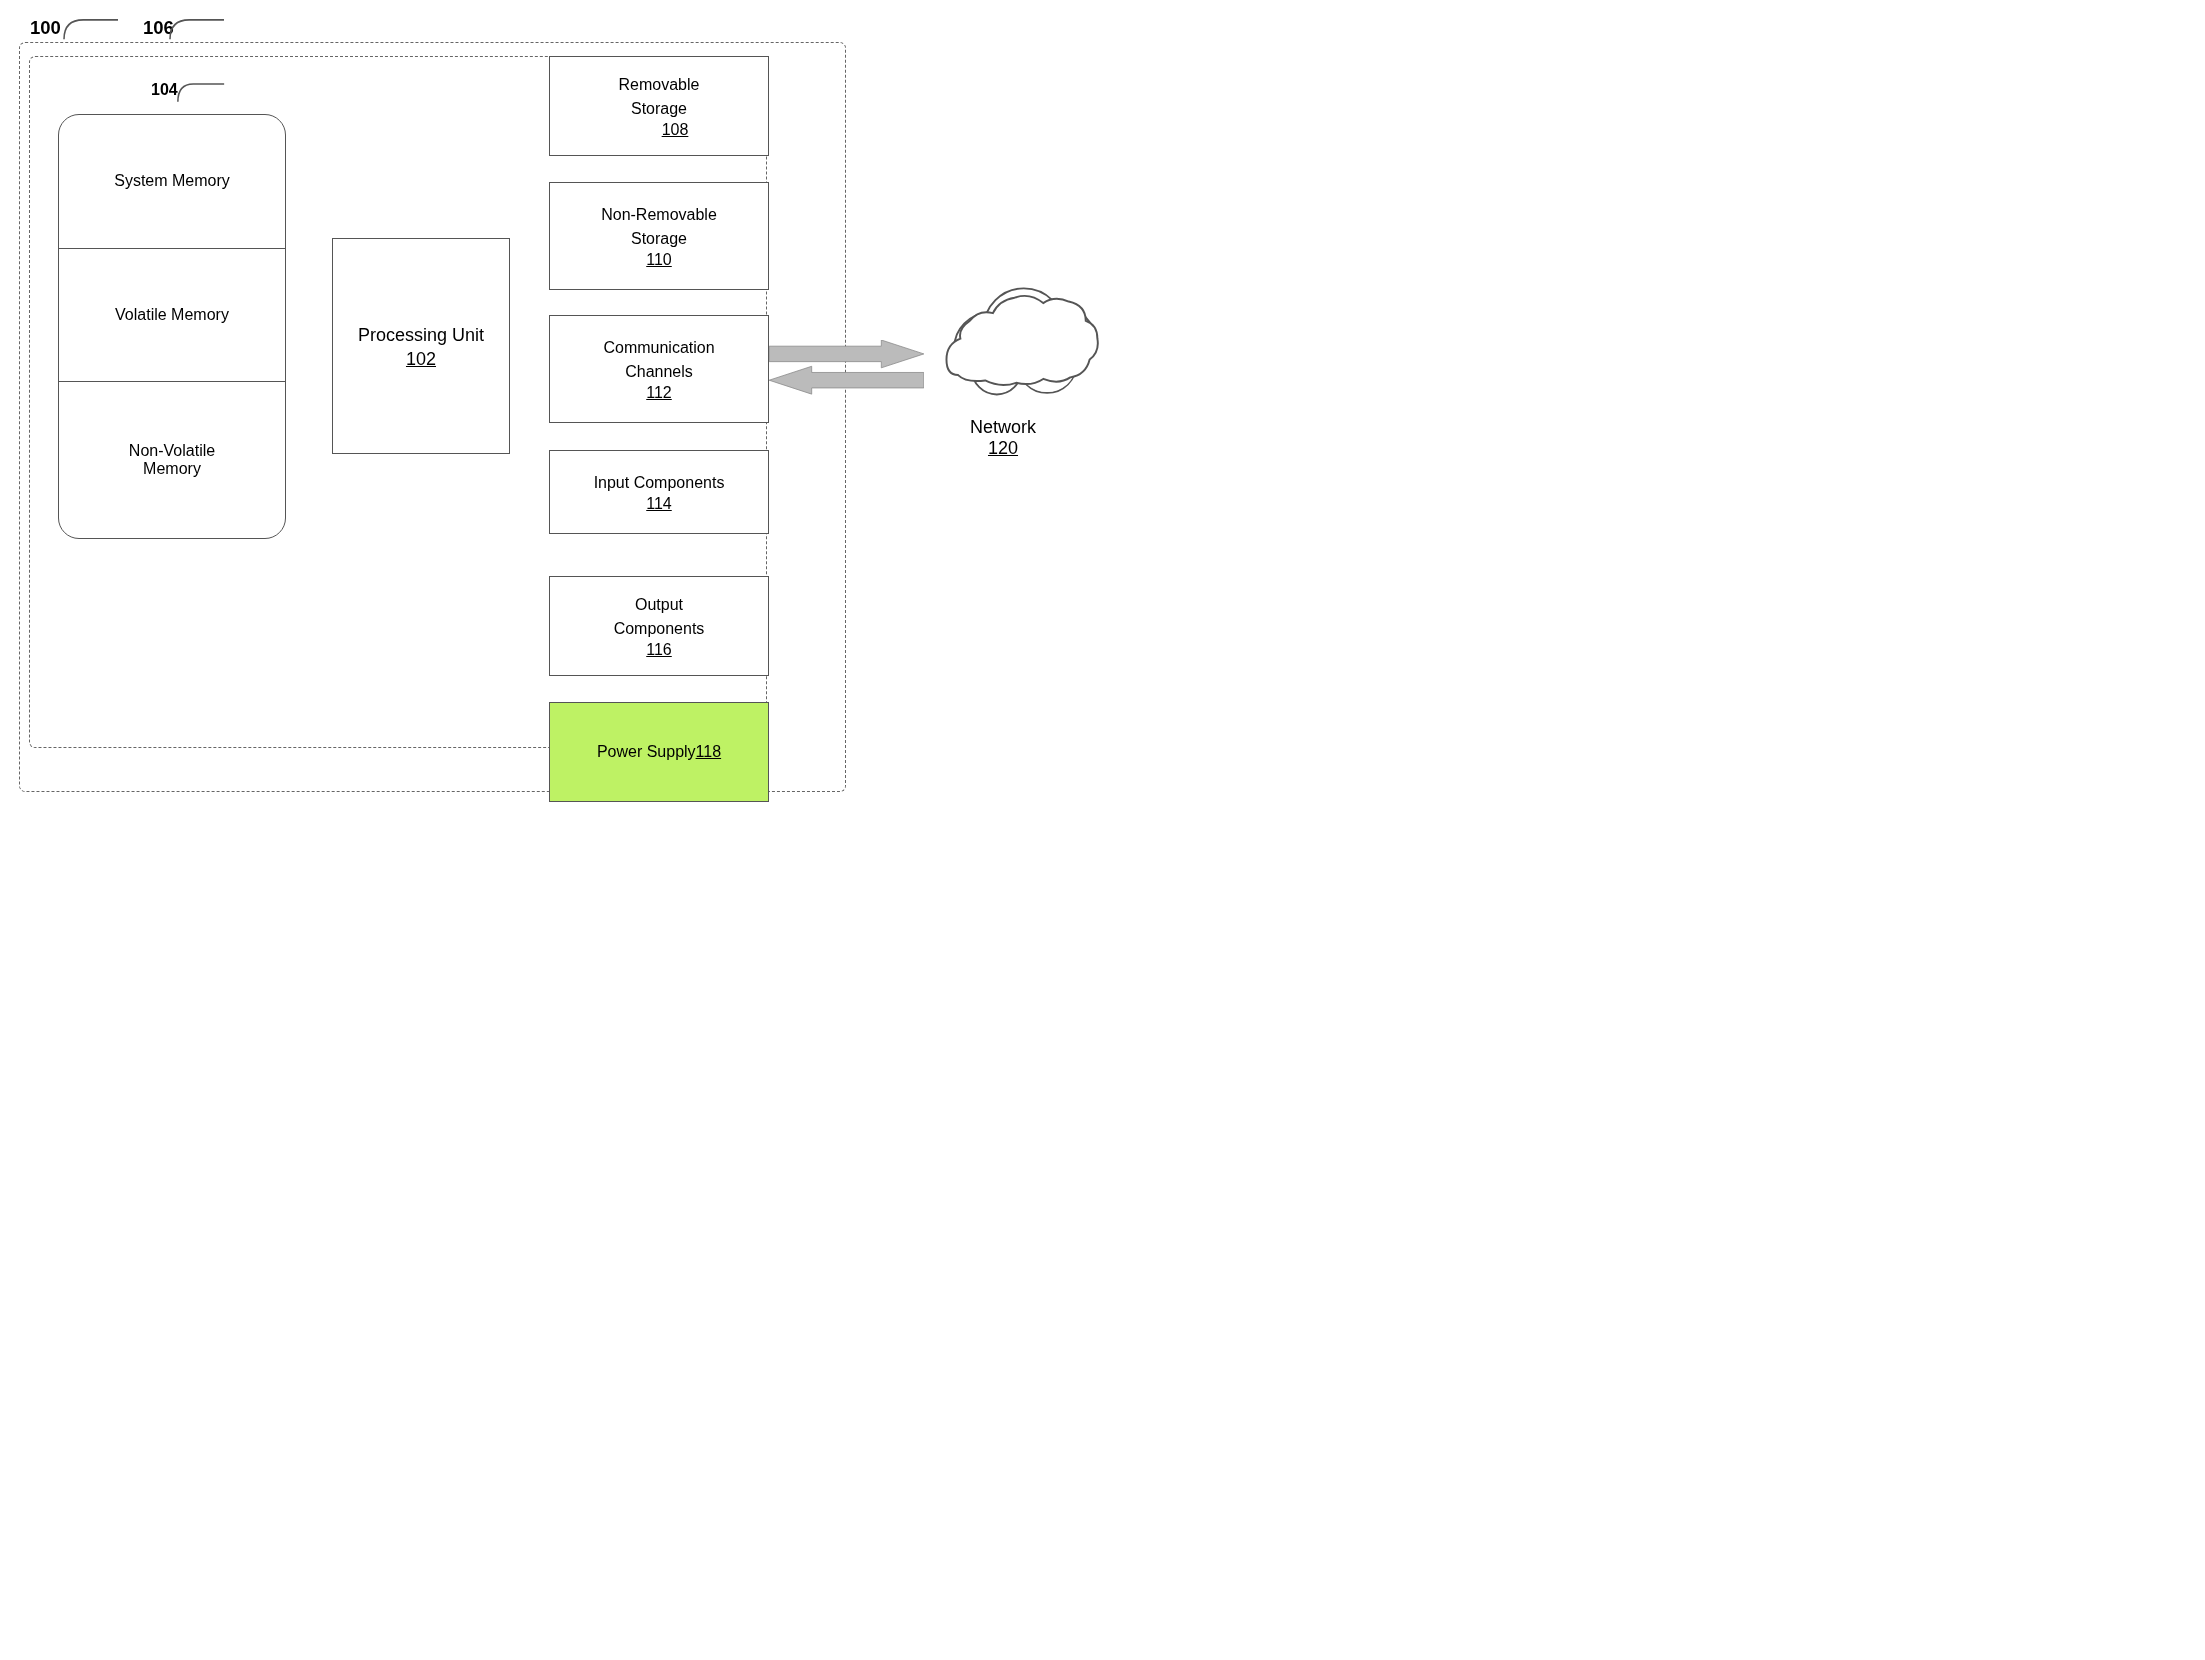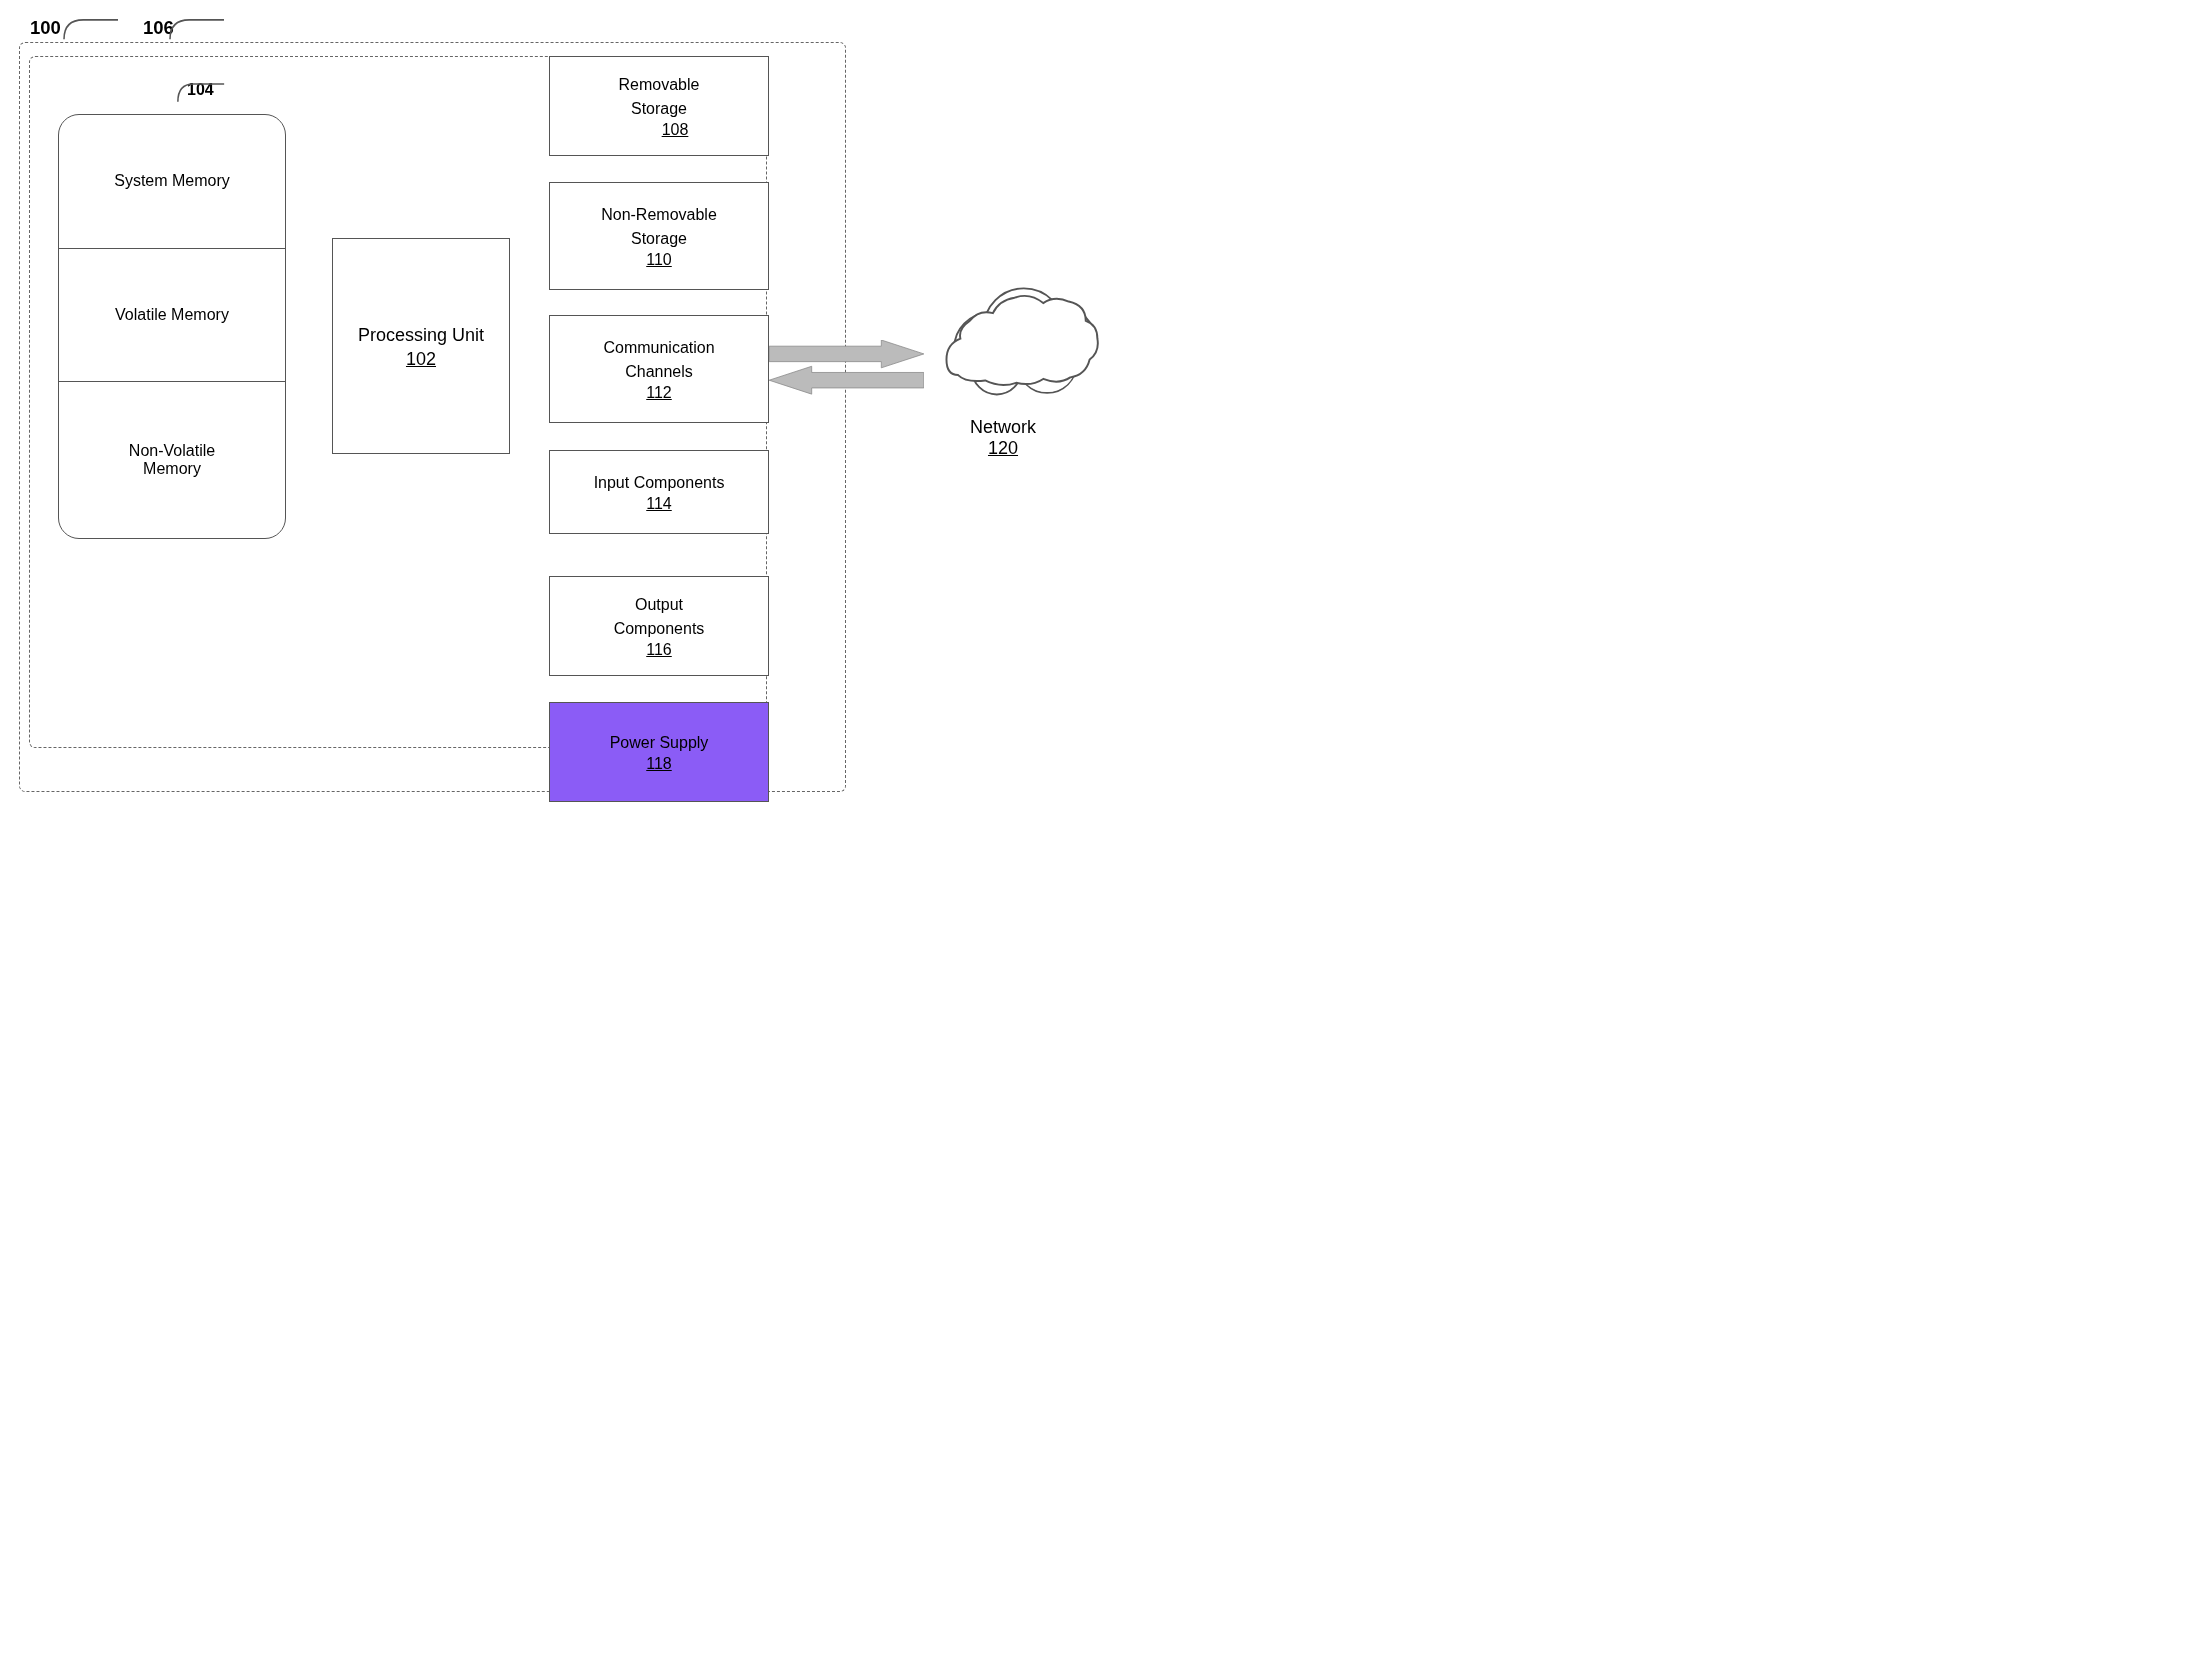--- a/index.html
+++ b/index.html
@@ -37,21 +37,21 @@
     <span style="font-size:18.5px; font-weight:bold;">106</span>
   </div>
 
   <svg style="position:absolute; top:15.5px; left:166px;" width="62" height="27" viewBox="0 0 80 35">
     <path d="M5,30 Q5,5 30,5 L75,5" stroke="#555" stroke-width="2" fill="none"></path>
   </svg>
 
   <div style="position:absolute; top:56px; left:29px; width:738px; height:692px; border:1.5px dashed #666; border-radius:6.2px;"></div>
 
   <div style="position:absolute; top:81px; left:151px;">
-    <span style="font-size:16px; font-weight:bold;margin-left:36px;">104</span>
+    <span style="font-size:16px; font-weight:bold;">104</span>
   </div>
   <svg style="position:absolute; top:80px; left:174px;" width="54" height="25" viewBox="0 0 70 32">
     <path d="M5,28 Q5,5 25,5 L65,5" stroke="#555" stroke-width="2" fill="none"></path>
   </svg>
 
   <div style="position:absolute; top:114px; left:58px; width:228px; height:425px; border:1.9px solid #555; border-radius:21px; background:#fff; display:flex; flex-direction:column; overflow:hidden;">
     <div style="flex:1; display:flex; align-items:center; justify-content:center; border-bottom:1.2px solid #555; font-size:16px; text-align:center; padding:7.7px;">System Memory</div>
     <div style="flex:1; display:flex; align-items:center; justify-content:center; border-bottom:1.2px solid #555; font-size:16px; text-align:center; padding:7.7px;">Volatile Memory</div>
     <div style="flex:1.2; display:flex; align-items:center; justify-content:center; font-size:16px; text-align:center; padding:7.7px;">Non-Volatile<br>Memory</div>
   </div>
@@ -79,21 +79,21 @@
   <div style="position:absolute; top:450px; left:549px; width:220px; height:84px; border:1.5px solid #555; background:#fff; display:flex; flex-direction:column; align-items:center; justify-content:center;">
     <div style="font-size:16px; text-align:center; line-height:1.5;">Input Components</div>
     <div style="font-size:16px; text-decoration:underline;">114</div>
   </div>
 
   <div style="position:absolute; top:576px; left:549px; width:220px; height:100px; border:1.5px solid #555; background:#fff; display:flex; flex-direction:column; align-items:center; justify-content:center;">
     <div style="font-size:16px; text-align:center; line-height:1.5;">Output<br>Components</div>
     <div style="font-size:16px; text-decoration:underline;">116</div>
   </div>
 
-  <div style="position:absolute; top:702px; left:549px; width:220px; height:100px; border:1.5px solid #555; background:#8b5cf6; display:flex; flex-direction:column; align-items:center; justify-content:center;">
+  <div style="position:absolute; top:702px; left:549px; width:220px; height:100px; border:1.5px solid #555; background:#bef264; display:flex; flex-direction:row; align-items:center; justify-content:center;">
     <div style="font-size:16px; text-align:center; line-height:1.5;">Power Supply</div>
     <div style="font-size:16px; text-decoration:underline;">118</div>
   </div>
 
   <svg style="position:absolute; top:340px; left:769px; width:155px; height:58px;" viewBox="0 0 200 75" width="155" height="58">
 
     <polygon points="0,8 145,8 145,0 200,18 145,36 145,28 0,28" fill="#bbb" stroke="#888" stroke-width="1"></polygon>
 
     <polygon points="200,42 55,42 55,34 0,52 55,70 55,62 200,62" fill="#bbb" stroke="#888" stroke-width="1"></polygon>
   </svg>

